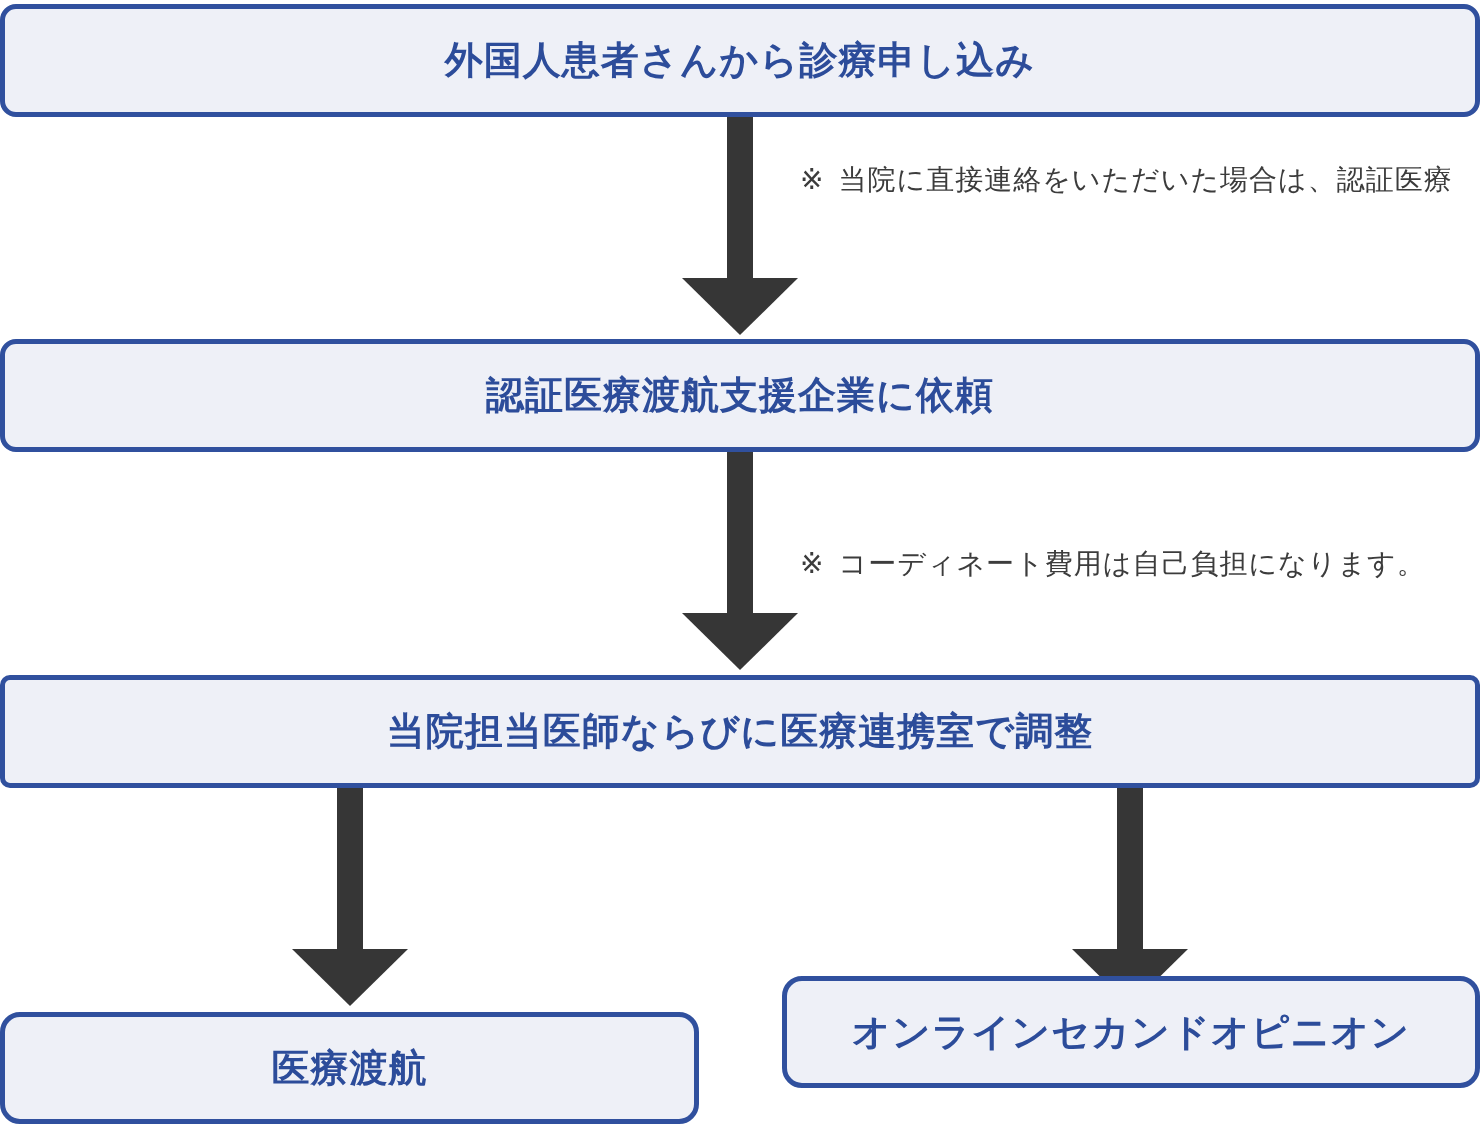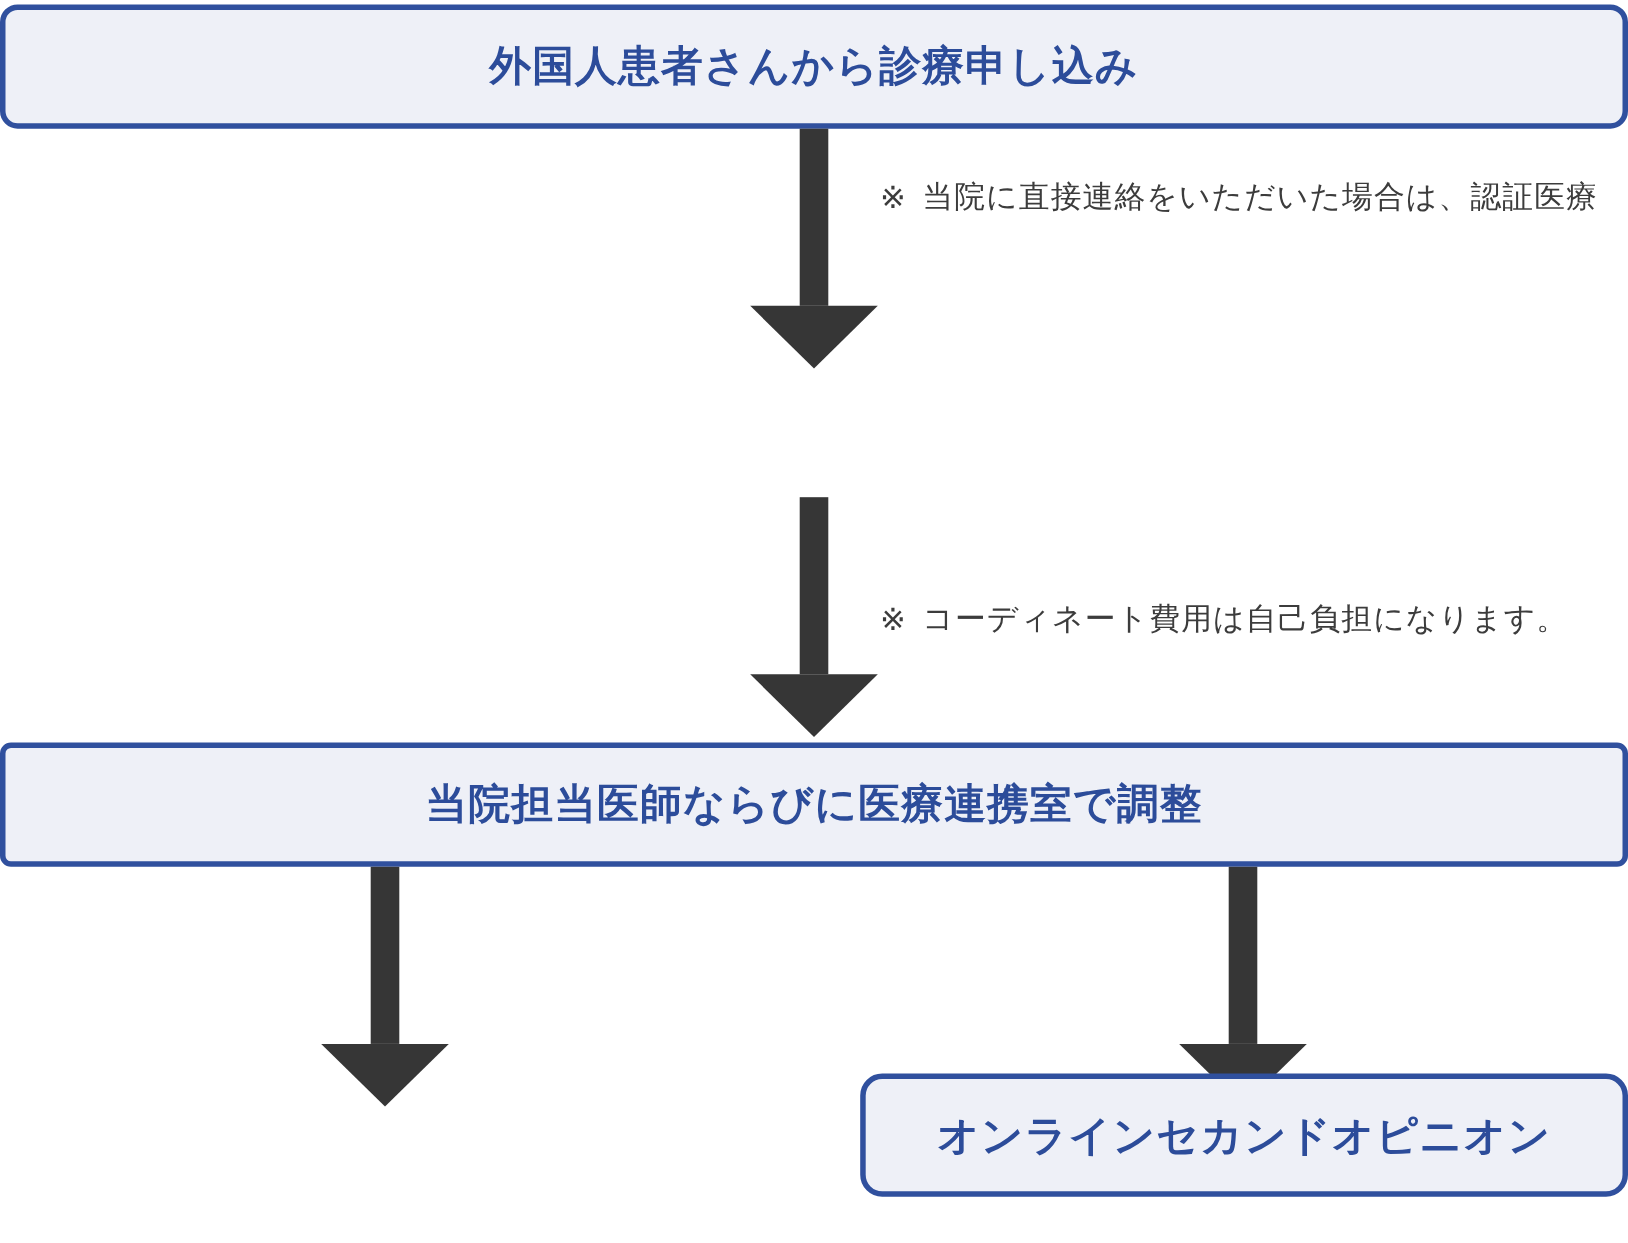--- a/index.html
+++ b/index.html
@@ -90,20 +90,23 @@
     <div class="head"></div>
   </div>
 
   <div class="note" style="left:800px;top:156px;width:660px;">
     <span class="marker">※</span>
     <div class="note-lines">
       <div>当院に直接連絡をいただいた場合は、認証医療</div>
     </div>
   </div>
 
+  <div class="box full" style="top:339px;">
+    <span>認証医療渡航支援企業に依頼</span>
+  </div>
 
   <div class="arrow" style="left:682px;top:452px;">
     <div class="shaft" style="height:161px;"></div>
     <div class="head"></div>
   </div>
 
   <div class="note" style="left:800px;top:540px;">
     <span class="marker">※</span>
     <div class="note-lines">
       <div>コーディネート費用は自己負担になります。</div>
@@ -117,18 +120,21 @@
   <div class="arrow" style="left:292px;top:788px;">
     <div class="shaft" style="height:161px;"></div>
     <div class="head"></div>
   </div>
 
   <div class="arrow" style="left:1072px;top:788px;">
     <div class="shaft" style="height:161px;"></div>
     <div class="head"></div>
   </div>
 
+  <div class="box outcome" style="left:0;top:1012px;width:699px;">
+    <span>医療渡航</span>
+  </div>
 
   <div class="box outcome" style="left:782px;top:976px;width:698px;align-items:center;">
     <span>オンラインセカンドオピニオン</span>
   </div>
 
 </div>
 
 </body></html>

